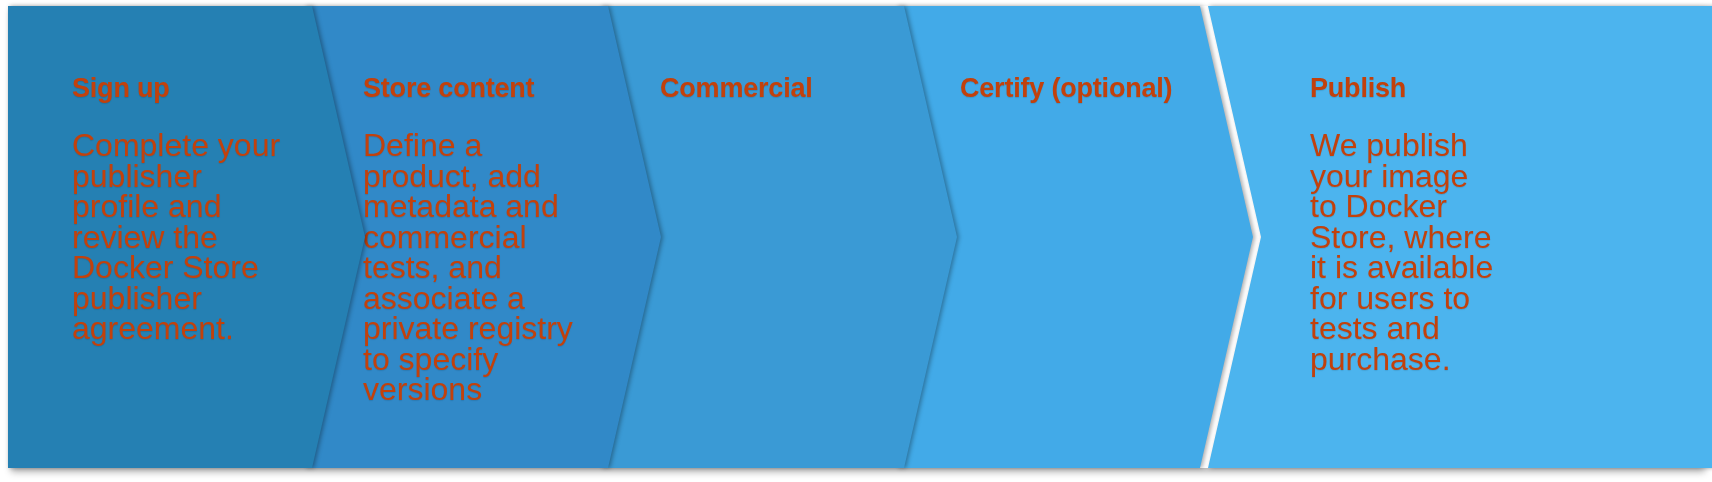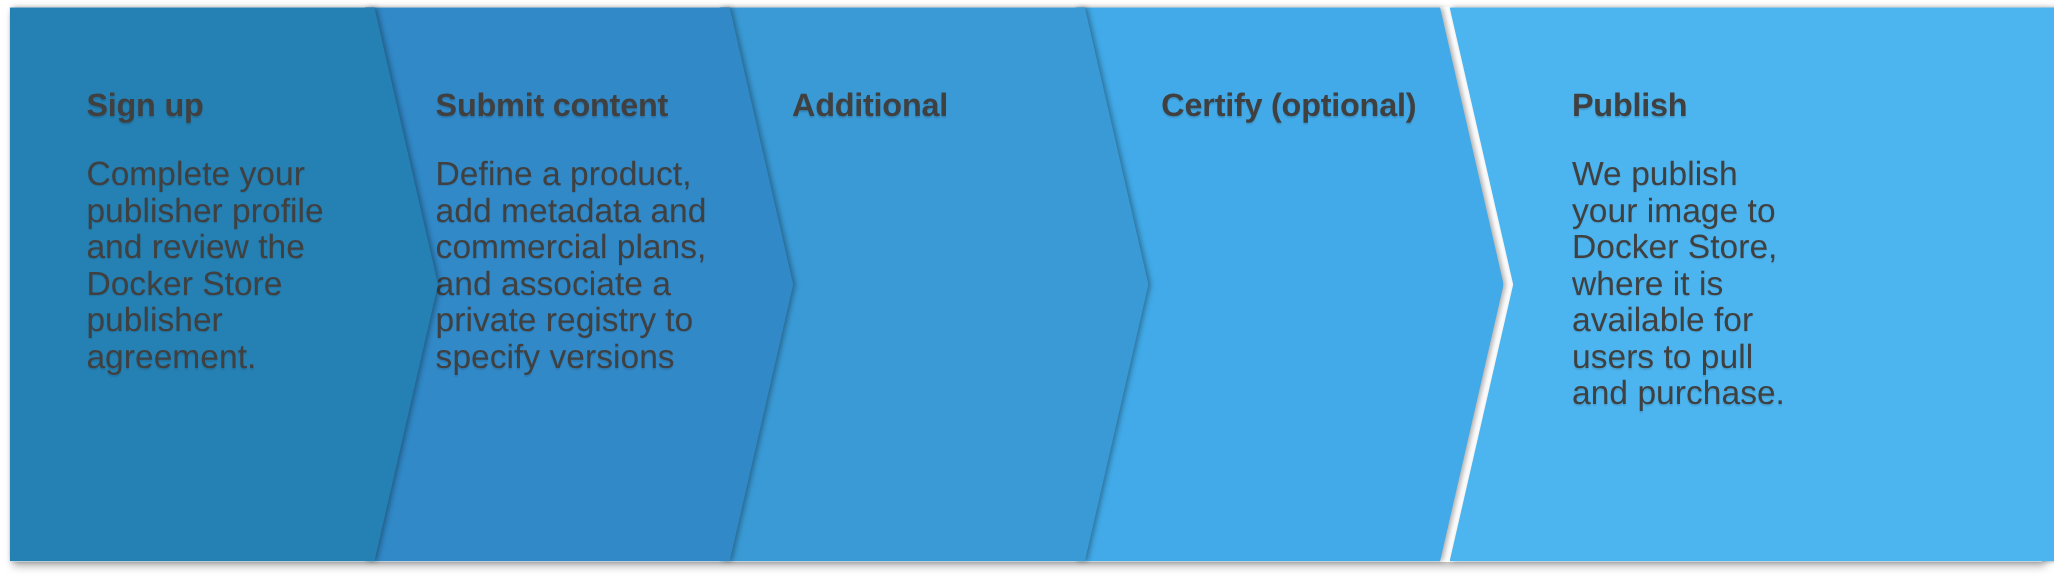--- a/index.html
+++ b/index.html
@@ -58,35 +58,35 @@
     inset: 0;
   }
 
   .chevron .text-block {
     position: absolute;
     top: 0;
     left: 0;
     height: 100%;
     box-sizing: border-box;
     padding-top: 66px;
-    color: #404040;
+    color: #c2410c;
   }
 
   .step-title {
     font-size: 27px;
     font-weight: bold;
     line-height: 32px;
     letter-spacing: -0.2px;
     margin: 0 0 26px 0;
     white-space: nowrap;
     text-shadow: 0 1px 1px rgba(0,0,0,0.12);
   }
 
   .step-desc {
-    font-size: 28px;
+    font-size: 32px;
     font-weight: normal;
     line-height: 30.5px;
     margin: 0;
     text-shadow: 0 1px 1px rgba(0,0,0,0.10);
   }
 </style>
 </head>
 <body>
 
 <div id="process-flow">
@@ -105,50 +105,50 @@
         <div class="step-desc">Complete your publisher profile and review the Docker Store publisher agreement.</div>
       </div>
     </div>
 
     <div class="chevron" style="left:296px; width:357px; z-index:4;">
       <div class="body">
         <div class="fill" style="background:#3189c8;
                     clip-path: polygon(0 0, 304px 0, 357px 231px, 304px 462px, 0 462px, 53px 231px);"></div>
       </div>
       <div class="text-block" style="width:300px; padding-left:59px; padding-right:8px;">
-        <div class="step-title">Submit content</div>
-        <div class="step-desc">Define a product, add metadata and commercial plans, and associate a private registry to specify versions</div>
+        <div class="step-title">Store content</div>
+        <div class="step-desc">Define a product, add metadata and commercial tests, and associate a private registry to specify versions</div>
       </div>
     </div>
 
     <div class="chevron" style="left:592px; width:357px; z-index:3;">
       <div class="body">
         <div class="fill" style="background:#3a9ad5;
                     clip-path: polygon(0 0, 304px 0, 357px 231px, 304px 462px, 0 462px, 53px 231px);"></div>
       </div>
       <div class="text-block" style="width:300px; padding-left:60px; padding-right:8px;">
-        <div class="step-title">Additional</div>
+        <div class="step-title">Commercial</div>
       </div>
     </div>
 
     <div class="chevron" style="left:888px; width:357px; z-index:2;">
       <div class="body">
         <div class="fill" style="background:#42aae8;
                     clip-path: polygon(0 0, 304px 0, 357px 231px, 304px 462px, 0 462px, 53px 231px);"></div>
       </div>
-      <div class="text-block" style="width:300px; padding-left:64px; padding-right:8px;text-align:center;">
+      <div class="text-block" style="width:300px; padding-left:64px; padding-right:8px;">
         <div class="step-title">Certify (optional)</div>
       </div>
     </div>
 
     <div class="chevron" style="left:1200px; width:510px; z-index:1;">
       <div class="body">
         <div class="fill" style="background:#4cb4ee;
                     clip-path: polygon(0 0, 510px 0, 510px 462px, 0 462px, 53px 231px);"></div>
       </div>
       <div class="text-block" style="width:300px; padding-left:102px; padding-right:8px;">
         <div class="step-title">Publish</div>
-        <div class="step-desc">We publish your image to Docker Store, where it is available for users to pull and purchase.</div>
+        <div class="step-desc">We publish your image to Docker Store, where it is available for users to tests and purchase.</div>
       </div>
     </div>
 
   </div>
 </div>
 
 </body></html>

